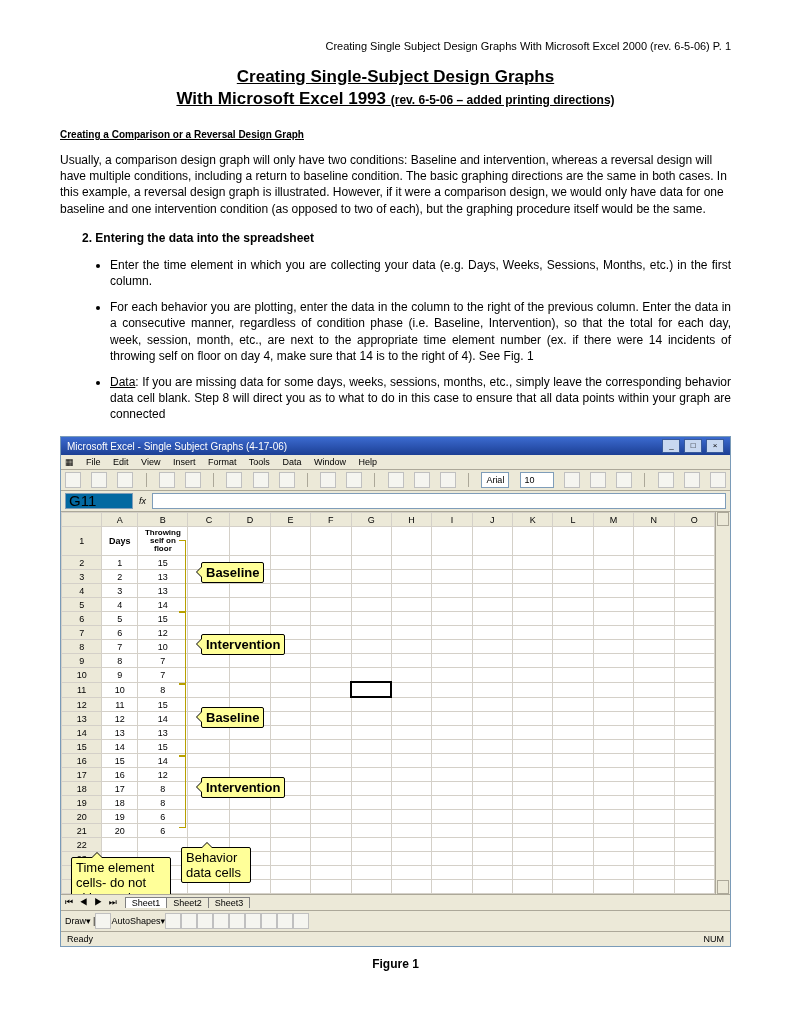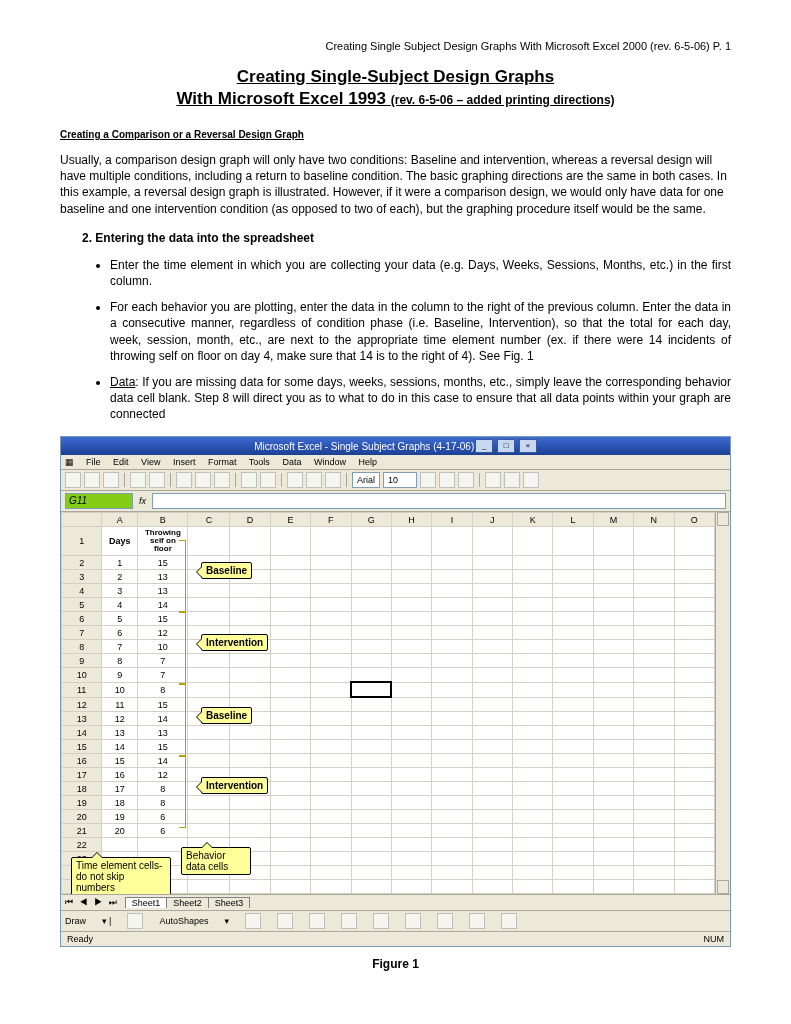--- a/index.html
+++ b/index.html
@@ -73,21 +73,21 @@
     position: relative;
     background: #ece9d8;
   }
   .titlebar {
     background: linear-gradient(#3c6bd0, #1c3f94);
     color: #fff;
     padding: 2px 6px;
     font-size: 10px;
     display: flex;
     align-items: center;
-    justify-content: center;
+    justify-content: space-between;
   }
   .titlebar .win-btns span {
     display: inline-block;
     width: 16px;
     height: 12px;
     background: #c8d8f0;
     border: 1px solid #385a9a;
     margin-left: 1px;
     font-size: 8px;
     text-align: center;
@@ -102,20 +102,21 @@
   }
   .menubar span { margin-right: 10px; }
   .toolbar {
     background: #ece9d8;
     padding: 2px 4px;
     font-size: 9px;
     border-bottom: 1px solid #aca899;
     display: flex;
     align-items: center;
     gap: 3px;
+    justify-content: space-between;
   }
   .tb-btn {
     width: 14px; height: 14px;
     border: 1px solid #c0c0c0;
     background: #f5f5f0;
     display: inline-block;
   }
   .tb-sep { width: 1px; height: 14px; background: #aca899; margin: 0 2px; }
   .font-box {
     border: 1px solid #7f9db9;
@@ -128,27 +129,26 @@
   .namebox-row {
     background: #ece9d8;
     padding: 2px 4px;
     border-bottom: 1px solid #aca899;
     display: flex;
     align-items: center;
     gap: 6px;
   }
   .namebox {
     border: 1px solid #7f9db9;
-    background: #84cc16;
+    background: #0369a1;
     width: 60px;
     height: 14px;
-    font-size: 10px;
+    font-size: 15px;
     padding: 0 3px;
     line-height: 14px;
-    font-style: italic;
   }
   .fx { font-style: italic; }
   .formula-bar {
     border: 1px solid #7f9db9;
     background: #fff;
     flex: 1;
     height: 14px;
   }
   .sheet-area {
     display: flex;
@@ -221,21 +221,21 @@
     margin-right: -1px;
   }
   .sheet-tab.inactive { background: #ece9d8; }
   .draw-toolbar {
     background: #ece9d8;
     border-top: 1px solid #aca899;
     padding: 2px 4px;
     font-size: 9px;
     display: flex;
     align-items: center;
-    gap: 16px;
+    gap: 0;
   }
   .statusbar {
     background: #ece9d8;
     border-top: 1px solid #aca899;
     padding: 2px 6px;
     font-size: 9px;
     display: flex;
     justify-content: space-between;
   }
   .taskbar {
@@ -262,21 +262,21 @@
     border: 1px solid #2a5bb8;
   }
   .tray { font-size: 8px; }
 
   
   .callout {
     position: absolute;
     background: #ffff99;
     border: 1px solid #000;
     padding: 2px 4px;
-    font-size: 10px;
+    font-size: 13px;
     font-weight: bold;
     border-radius: 2px;
     z-index: 10;
   }
   .callout::before {
     content: "";
     position: absolute;
     left: -10px;
     top: 4px;
     border: 5px solid transparent;

